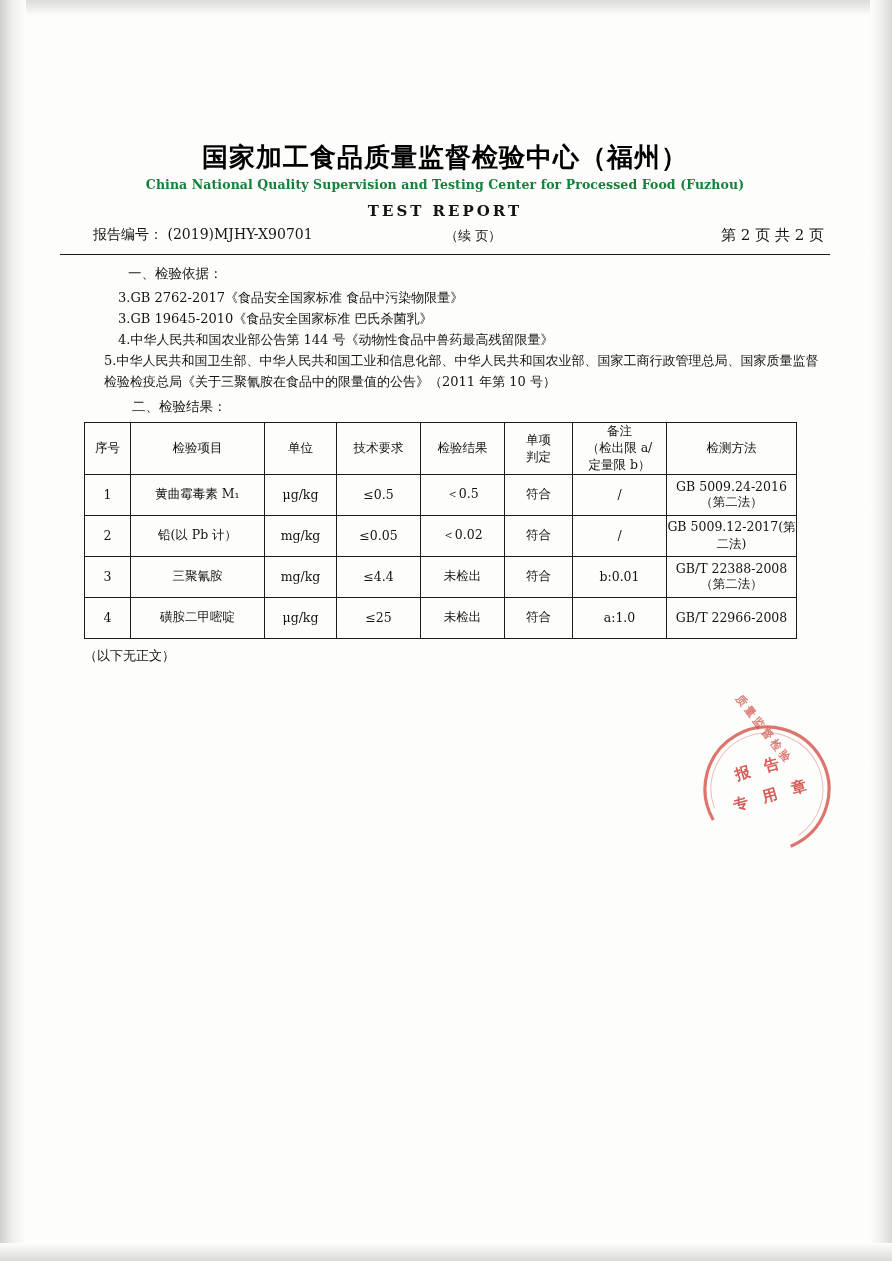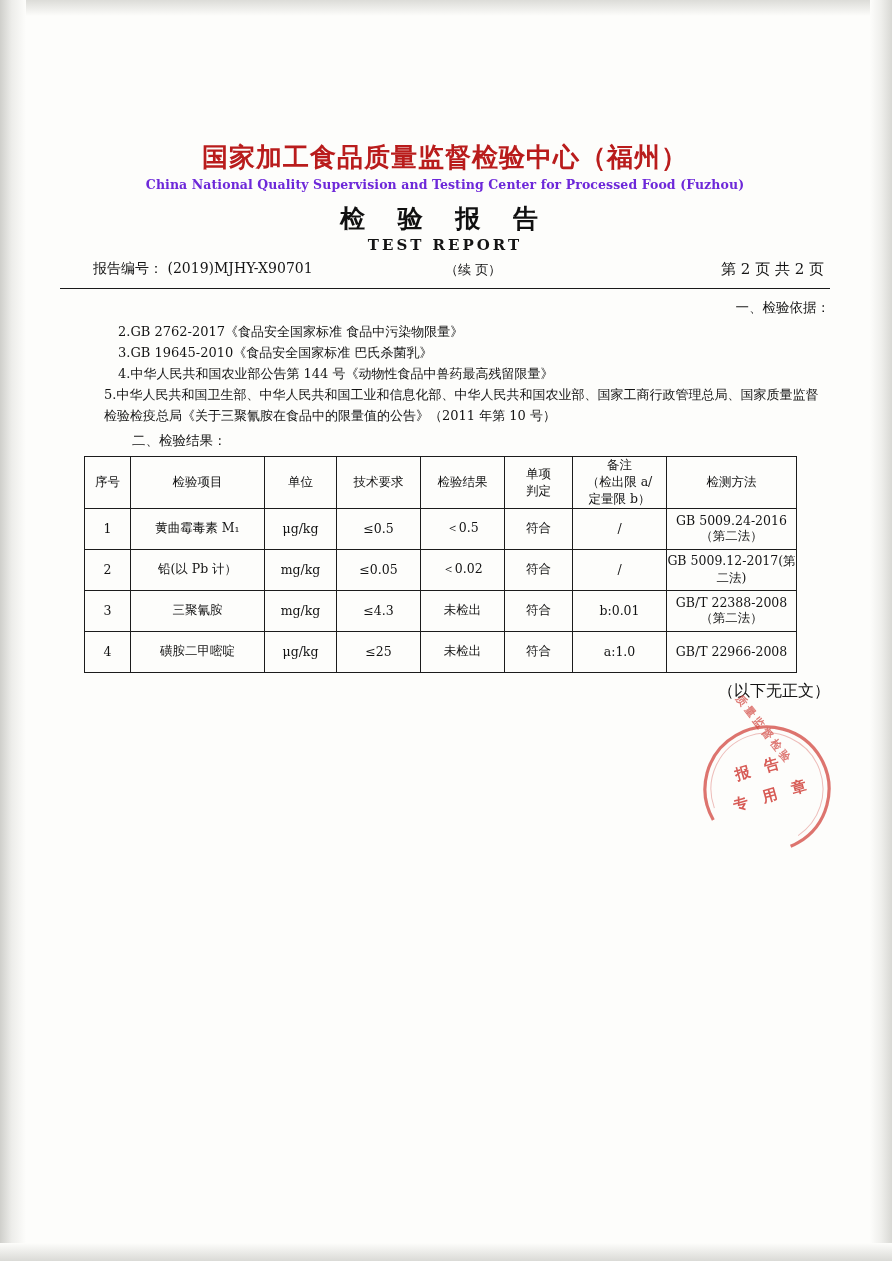--- a/index.html
+++ b/index.html
@@ -48,29 +48,29 @@
     top: 140px;
     width: 770px;
   }
 
   .title-cn {
     text-align: center;
     font-family: "DejaVu Serif", "Liberation Serif", serif;
     font-weight: bold;
     font-size: 26px;
     letter-spacing: 1px;
-    color: #b91c1c;
+    color: #000000;
     margin: 0 0 2px 0;
   }
   .title-en {
     text-align: center;
     font-family: "DejaVu Serif", "Liberation Serif", serif;
     font-weight: bold;
     font-size: 12.5px;
-    color: #6d28d9;
+    color: #15803d;
     margin: 0 0 10px 0;
     letter-spacing: 0.1px;
   }
   .report-cn {
     text-align: center;
     font-family: "DejaVu Serif", "Liberation Serif", serif;
     font-weight: bold;
     font-size: 25px;
     letter-spacing: 12px;
     margin: 4px 0 0 0;
@@ -111,21 +111,20 @@
   .rule {
     border: 0;
     border-top: 1.6px solid #1a1a1a;
     margin: 4px 0 10px 0;
   }
 
   .sec-head {
     font-size: 13.5px;
     font-family: "DejaVu Serif", "Liberation Serif", serif;
     margin: 4px 0 4px 68px;
-    text-align: right;
   }
   .basis-list {
     margin: 0 0 0 58px;
     font-size: 13px;
     line-height: 1.62;
     font-family: "DejaVu Serif", "Liberation Serif", serif;
   }
   .basis-list .item { white-space: normal; }
   .basis-list .wrap-indent { margin-left: -14px; }
 
@@ -154,22 +153,22 @@
     font-weight: normal;
     line-height: 1.35;
   }
   table.results td {
     height: 40px;
   }
   td.col-item { text-align: left; padding-left: 14px; }
   td.col-method { text-align: left; padding-left: 12px; }
 
   .below {
-    text-align: right;
-    font-size: 16px;
+    text-align: left;
+    font-size: 13px;
     font-family: "DejaVu Serif", "Liberation Serif", serif;
     margin-top: 8px;
     margin-left: 24px;
   }
 
   
   .seal {
     position: absolute;
     left: 692px;
     top: 714px;
@@ -214,38 +213,37 @@
   <div class="scan-edge-top"></div>
   <div class="scan-edge-left"></div>
   <div class="scan-edge-right"></div>
   <div class="scan-edge-bottom"></div>
 
   <div class="content">
 
     <div class="title-cn">国家加工食品质量监督检验中心（福州）</div>
     <div class="title-en">China National Quality Supervision and Testing Center for Processed Food (Fuzhou)</div>
 
-    <div class="report-cn">检 验 报 告</div>
     <div class="report-en">TEST    REPORT</div>
 
     <div class="meta-row">
       <div class="meta-no">
         <span>报告编号：</span>
         <span>(2019)MJHY-X90701</span>
       </div>
       <div class="meta-cont">（续 页）</div>
       <div class="meta-page">第 2 页  共 2 页</div>
     </div>
 
     <hr class="rule">
 
     <div class="sec-head">一、检验依据：</div>
 
     <div class="basis-list">
-      <div class="item">2.GB 2762-2017《食品安全国家标准  食品中污染物限量》</div>
+      <div class="item">3.GB 2762-2017《食品安全国家标准  食品中污染物限量》</div>
       <div class="item">3.GB 19645-2010《食品安全国家标准  巴氏杀菌乳》</div>
       <div class="item">4.中华人民共和国农业部公告第 144 号《动物性食品中兽药最高残留限量》</div>
       <div class="item wrap-indent">5.中华人民共和国卫生部、中华人民共和国工业和信息化部、中华人民共和国农业部、国家工商行政管理总局、国家质量监督检验检疫总局《关于三聚氰胺在食品中的限量值的公告》（2011 年第 10 号）</div>
     </div>
 
     <div class="sec-head2">二、检验结果：</div>
 
     <table class="results">
       <colgroup>
         <col style="width:46px">
@@ -294,21 +292,21 @@
           <td>≤0.05</td>
           <td>＜0.02</td>
           <td>符合</td>
           <td>/</td>
           <td class="col-method">GB 5009.12-2017(第二法)</td>
         </tr>
         <tr>
           <td>3</td>
           <td class="col-item">三聚氰胺</td>
           <td>mg/kg</td>
-          <td>≤4.3</td>
+          <td>≤4.4</td>
           <td>未检出</td>
           <td>符合</td>
           <td>b:0.01</td>
           <td class="col-method">GB/T 22388-2008（第二法）</td>
         </tr>
         <tr>
           <td>4</td>
           <td class="col-item">磺胺二甲嘧啶</td>
           <td>μg/kg</td>
           <td>≤25</td>

